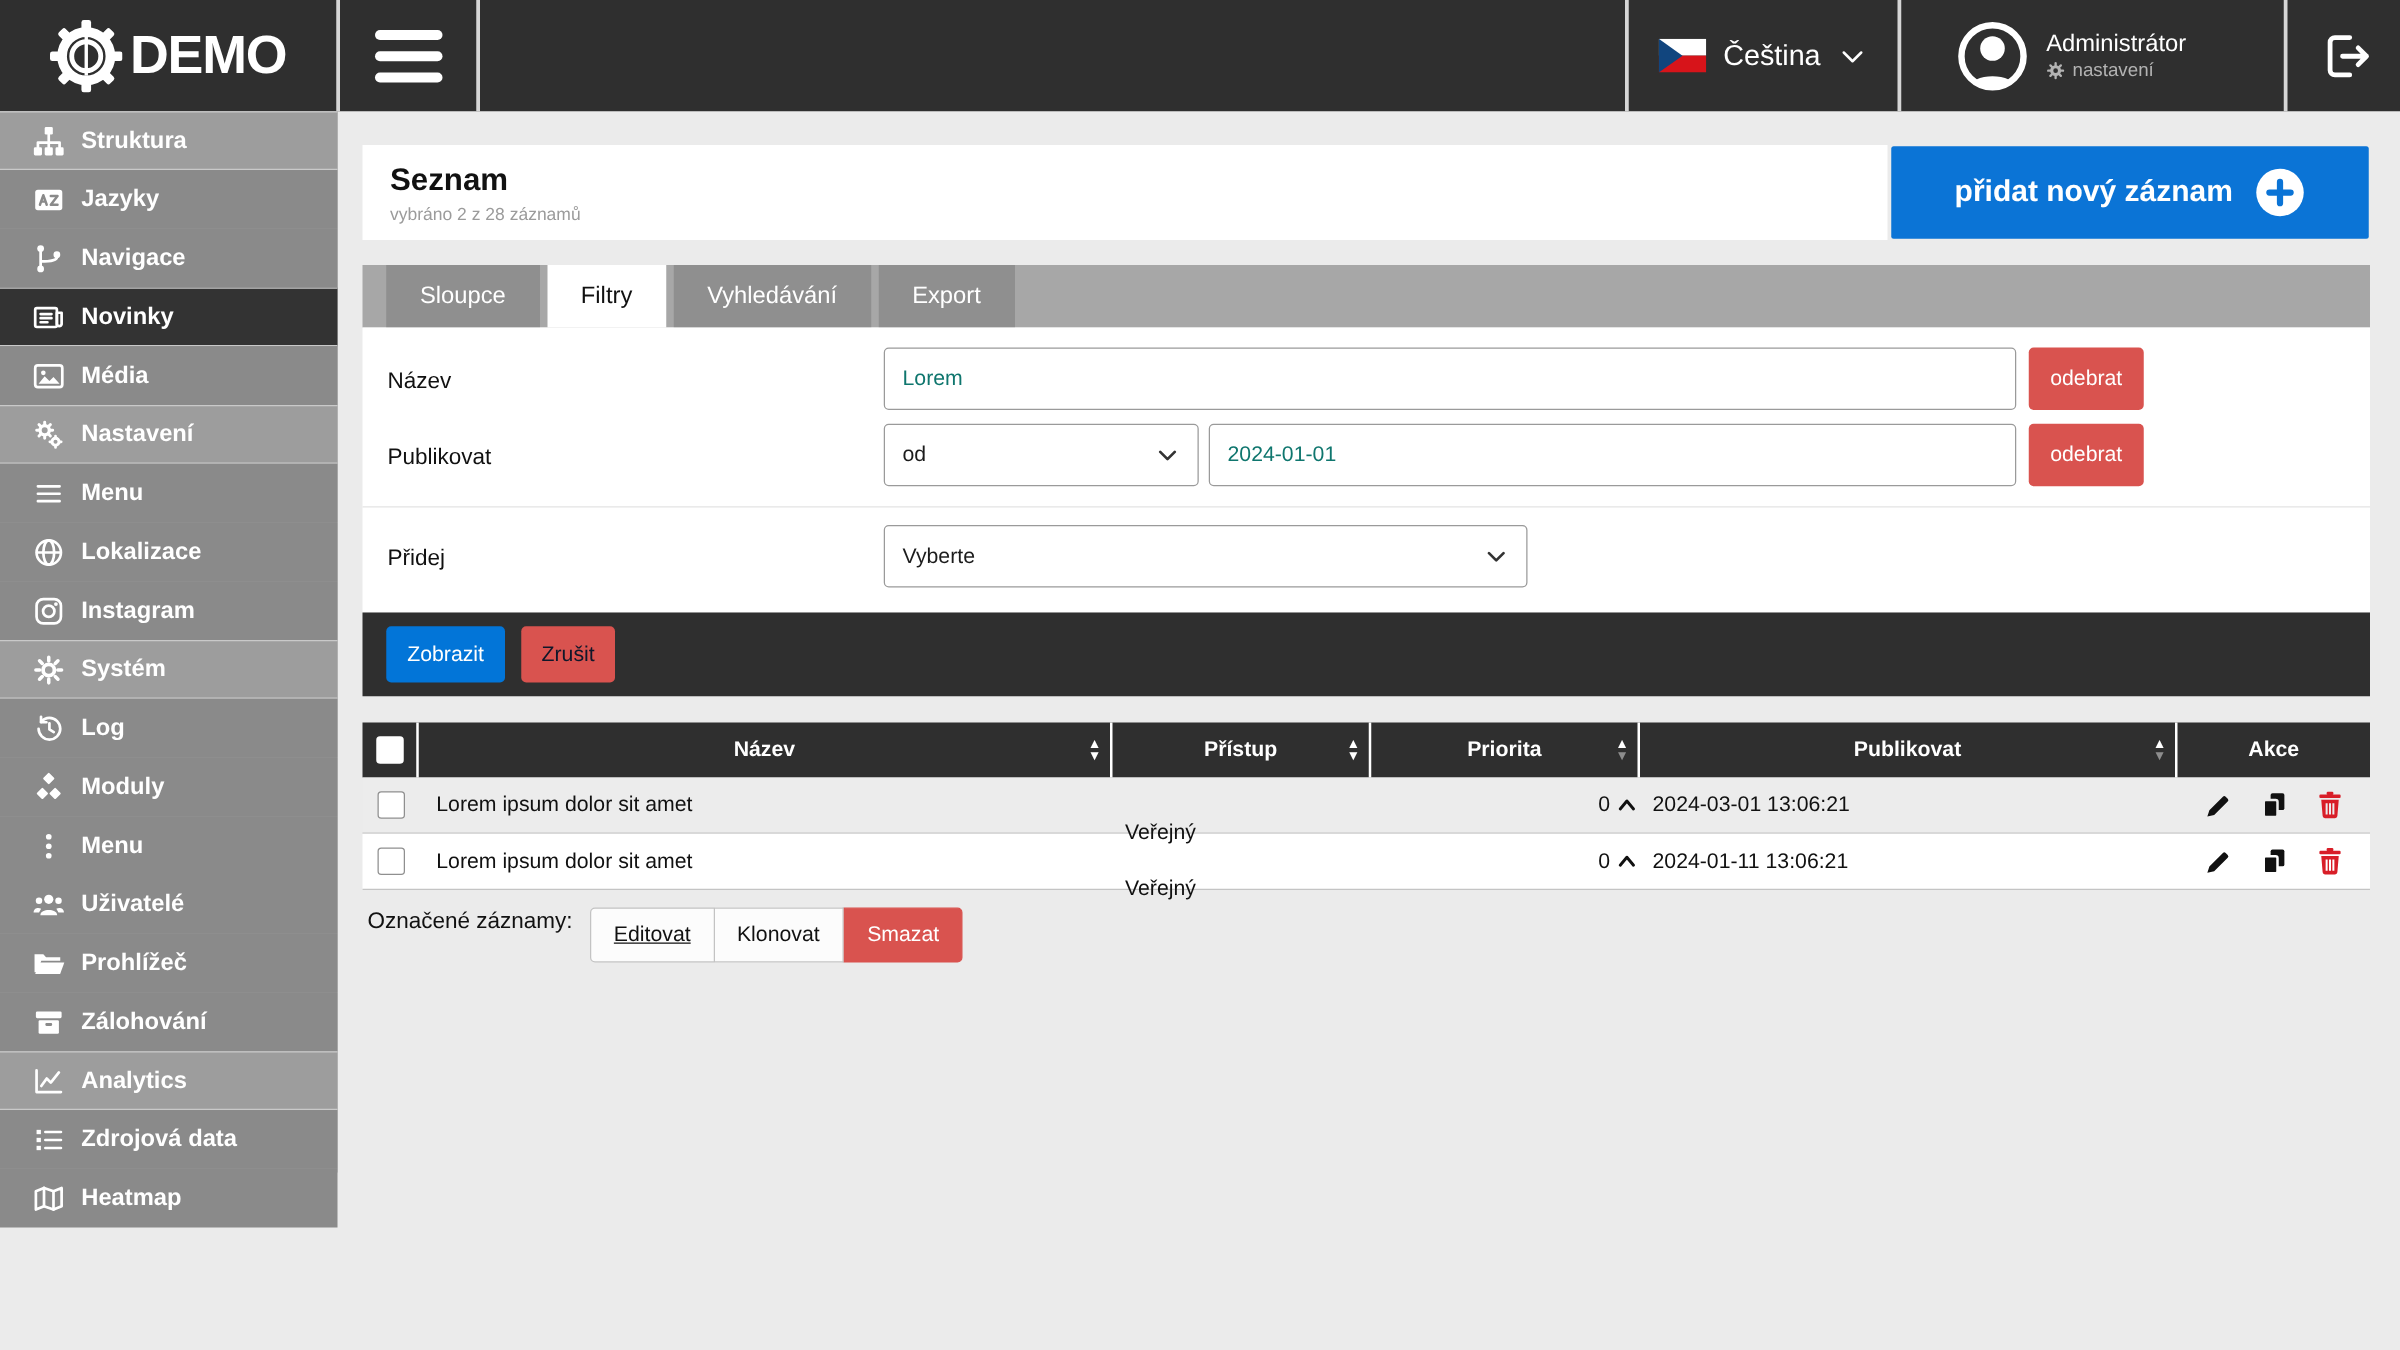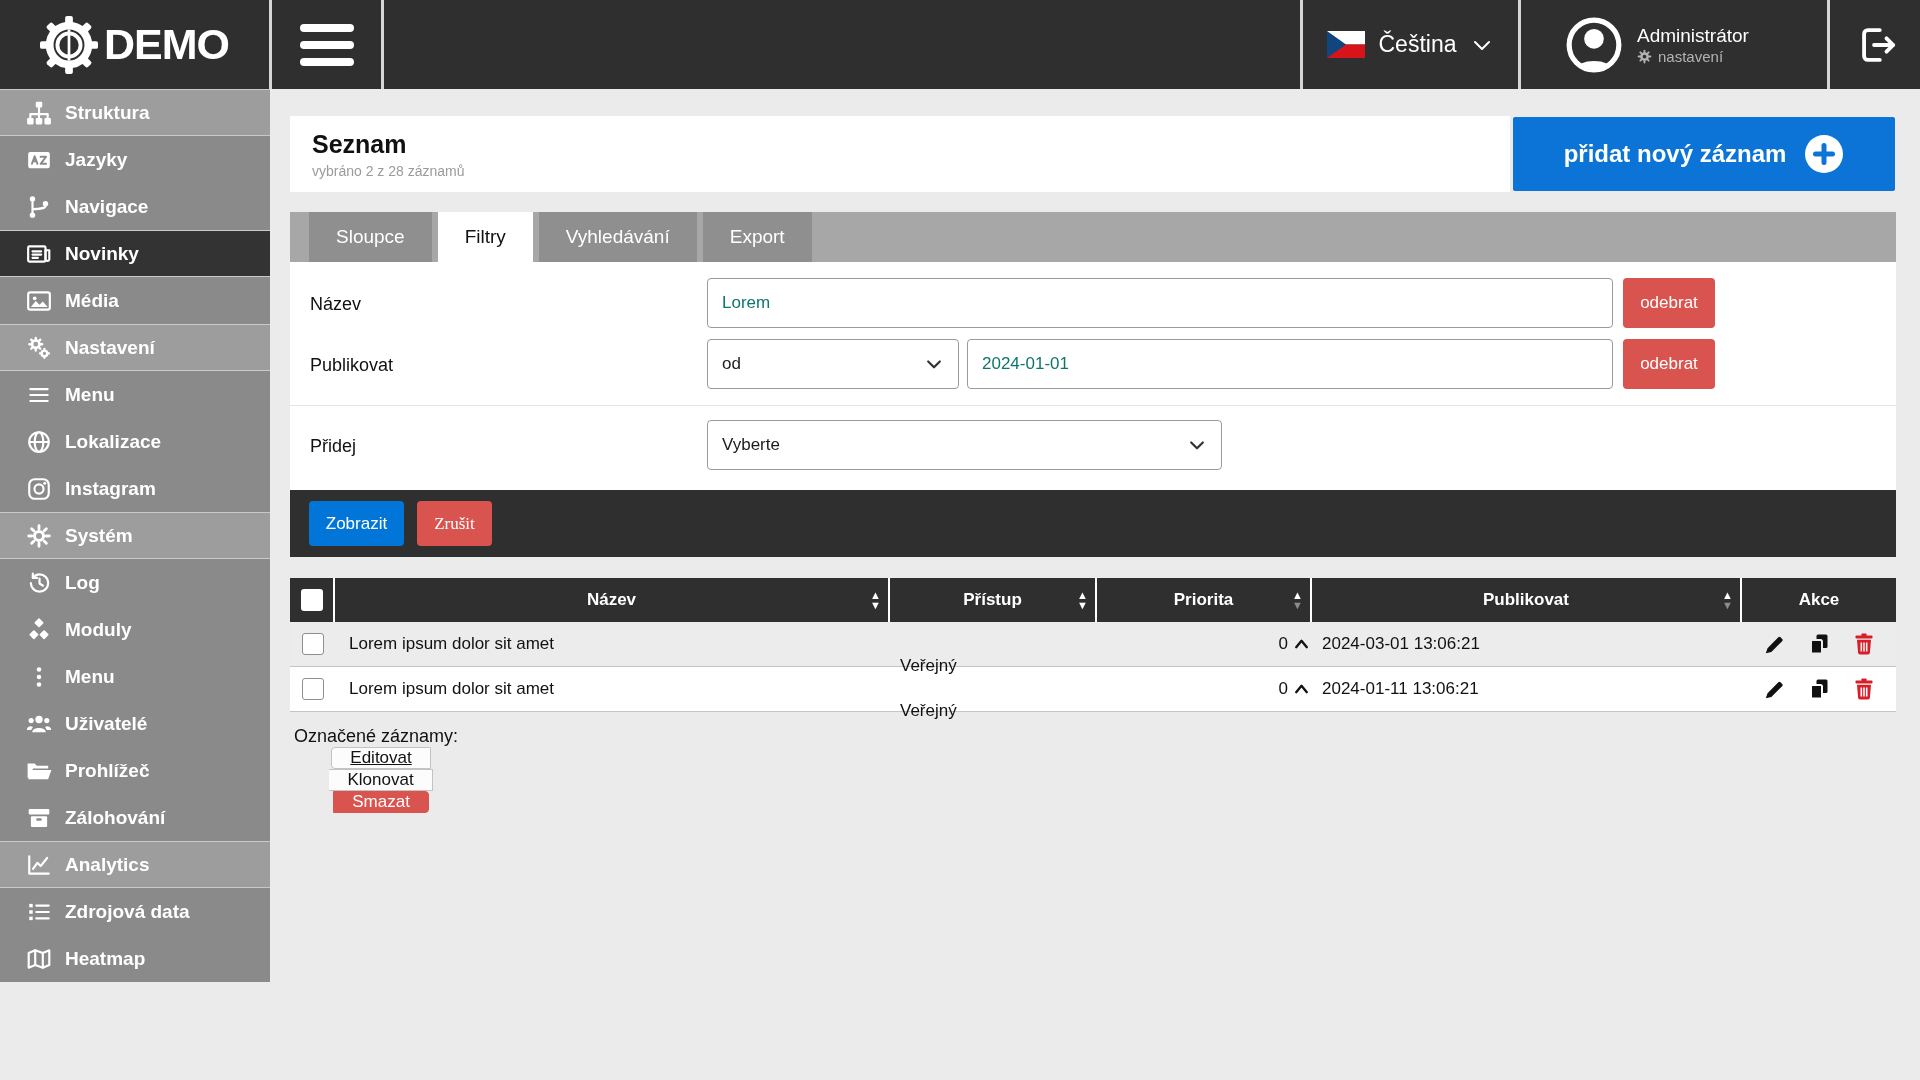--- a/index.html
+++ b/index.html
@@ -56,21 +56,21 @@
             display:flex;align-items:center;justify-content:space-between;padding:0 14px;font-size:17px;background:#fff;cursor:pointer;}
   .f-remove{position:absolute;width:92px;height:50px;background:#d9534f;border:none;border-radius:4px;
             color:#fff;font-size:17px;font-family:"Liberation Sans",sans-serif;cursor:pointer;}
   .f-divider{position:absolute;left:0;top:143px;width:1606px;height:1px;background:#e4e4e4;}
 
   
   .action-bar{position:absolute;left:290px;top:490px;width:1606px;height:67px;background:#2f2f2f;}
   .btn-show{position:absolute;left:19px;top:11px;width:95px;height:45px;background:#0275d8;border:none;border-radius:4px;
             color:#fff;font-size:17px;font-family:"Liberation Sans",sans-serif;cursor:pointer;}
   .btn-cancel{position:absolute;left:127px;top:11px;width:75px;height:45px;background:#d9534f;border:none;border-radius:4px;
-            color:#ffffff;font-size:17px;font-family:Liberation Serif, serif;cursor:pointer;}
+            color:#0f172a;font-size:17px;font-family:Liberation Sans, sans-serif;cursor:pointer;}
 
   
   .tbl{position:absolute;left:290px;top:578px;width:1606px;}
   .tr{display:flex;width:1606px;height:44px;}
   .thead{background:#2f2f2f;color:#fff;font-weight:700;font-size:17px;}
   .td,.th{display:flex;align-items:center;box-sizing:border-box;position:relative;}
   .th{justify-content:center;border-right:2px solid #fff;}
   .th.last{border-right:none;}
   .c0{width:45px;justify-content:center;}
   .c1{width:555px;}
@@ -87,21 +87,21 @@
         line-height:10px;font-size:11px;}
   .sort .up,.sort .dn{color:#fff;}
   .sort.asc .dn{color:#8d8d8d;}
   .row{font-size:17px;color:#111;border-bottom:1px solid #c4c4c4;background:#fff;}
   .row.odd{background:#ececec;}
   .cb-head{width:22px;height:22px;background:#fff;border-radius:3px;cursor:pointer;}
   .cb{width:20px;height:20px;background:#fff;border:1.5px solid #8f8f8f;border-radius:3px;cursor:pointer;}
   .act{cursor:pointer;display:inline-flex;}
 
   
-  .sel-bar{position:absolute;left:290px;top:726px;height:44px;display:flex;align-items:center;flex-direction:column;}
+  .sel-bar{position:absolute;left:290px;top:726px;height:44px;display:flex;}
   .sel-label{font-size:18px;color:#111;margin-right:14px;padding-left:4px;}
   .sel-btn{height:44px;padding:0 18px;font-size:17px;font-family:"Liberation Sans",sans-serif;cursor:pointer;
            background:#fcfcfc;border:1px solid #c3c3c3;color:#111;}
   .sel-btn.first{border-radius:4px 0 0 4px;text-decoration:underline;}
   .sel-btn.mid{border-left:none;}
   .sel-btn.danger{background:#d9534f;border:1px solid #d9534f;color:#fff;border-radius:0 4px 4px 0;}
 </style>
 </head>
 <body>
 

